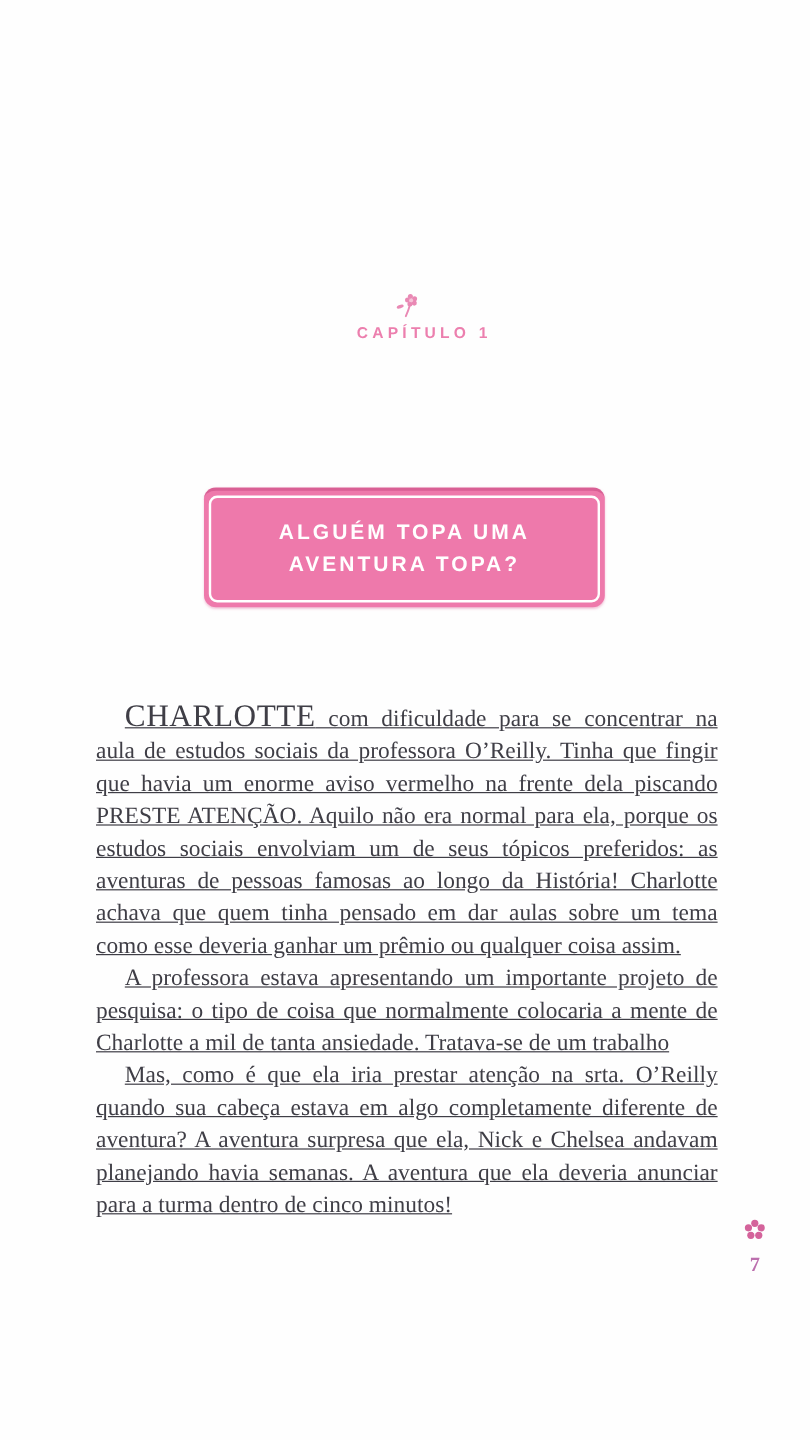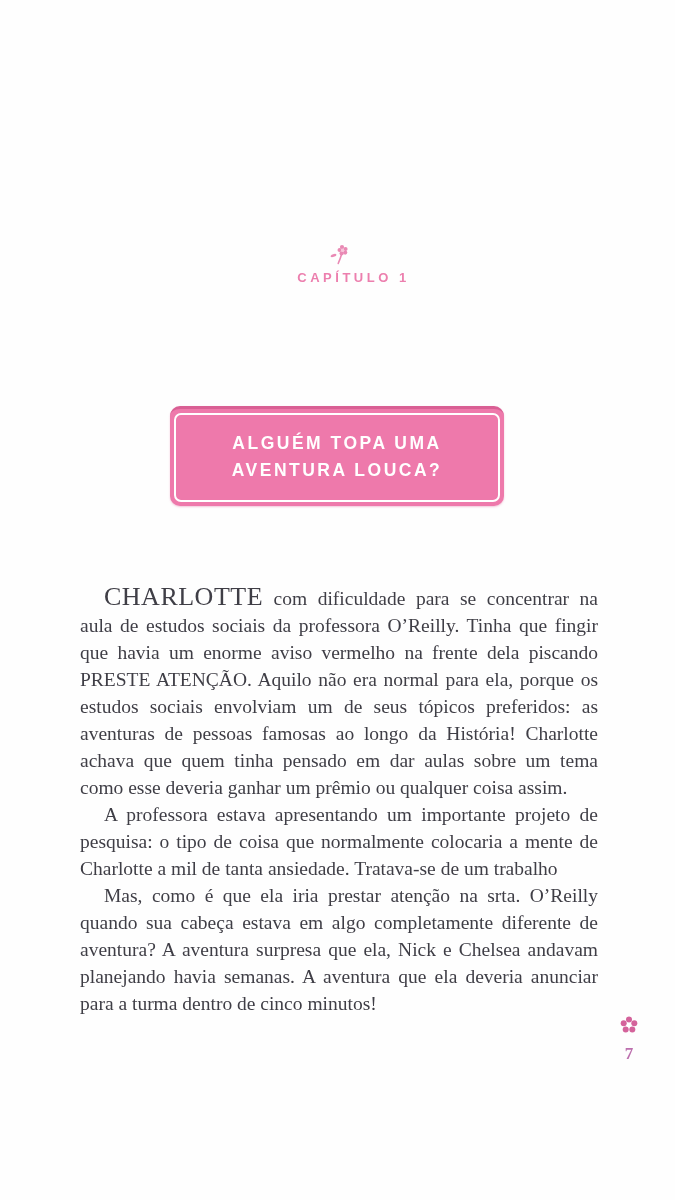--- a/index.html
+++ b/index.html
@@ -70,20 +70,21 @@
   .body-text{
     position:absolute;
     top:583px;
     left:80px;
     width:518px;
     color:var(--body-text);
     font-size:19.5px;
     line-height:27px;
     text-align:justify;
     hyphens:auto;
+    text-decoration:underline;
   }
   .body-text p{
     margin:0;
     text-indent:24px;
   }
   .lead-word{
     font-size:26px;
     letter-spacing:0.5px;
   }
   .lead-word:empty{display:none;}
@@ -126,21 +127,21 @@
         <ellipse cx="8.5" cy="13.5" rx="3" ry="1.4" fill="#e989b4" transform="rotate(-18 8.5 13.5)"></ellipse>
       </svg>
     </span>
   </div>
 
   <div class="chapter-label">CAPÍTULO 1</div>
 
   <div class="title-box">
     <div class="title-box-inner">
       <span>ALGUÉM TOPA UMA</span><br>
-      <span>AVENTURA LOUCA?</span>
+      <span>AVENTURA TOPA?</span>
     </div>
   </div>
 
   <div class="body-text">
     <p><span class="lead-word">CHARLOTTE</span><span> com dificuldade para se concentrar na aula de estudos sociais da professora O’Reilly. Tinha que fingir que havia um enorme aviso vermelho na frente dela piscando PRESTE ATENÇÃO. Aquilo não era normal para ela, porque os estudos sociais envolviam um de seus tópicos preferidos: as aventuras de pessoas famosas ao longo da História! Charlotte achava que quem tinha pensado em dar aulas sobre um tema como esse deveria ganhar um prêmio ou qualquer coisa assim.</span></p>
     <p><span>A professora estava apresentando um importante projeto de pesquisa: o tipo de coisa que normalmente colocaria a mente de Charlotte a mil de tanta ansiedade. Tratava-se de um trabalho</span></p>
     <p><span>Mas, como é que ela iria prestar atenção na srta. O’Reilly quando sua cabeça estava em algo completamente diferente de aventura? A aventura surpresa que ela, Nick e Chelsea andavam planejando havia semanas. A aventura que ela deveria anunciar para a turma dentro de cinco minutos!</span></p>
   </div>
 
   <div class="footer-flower">

